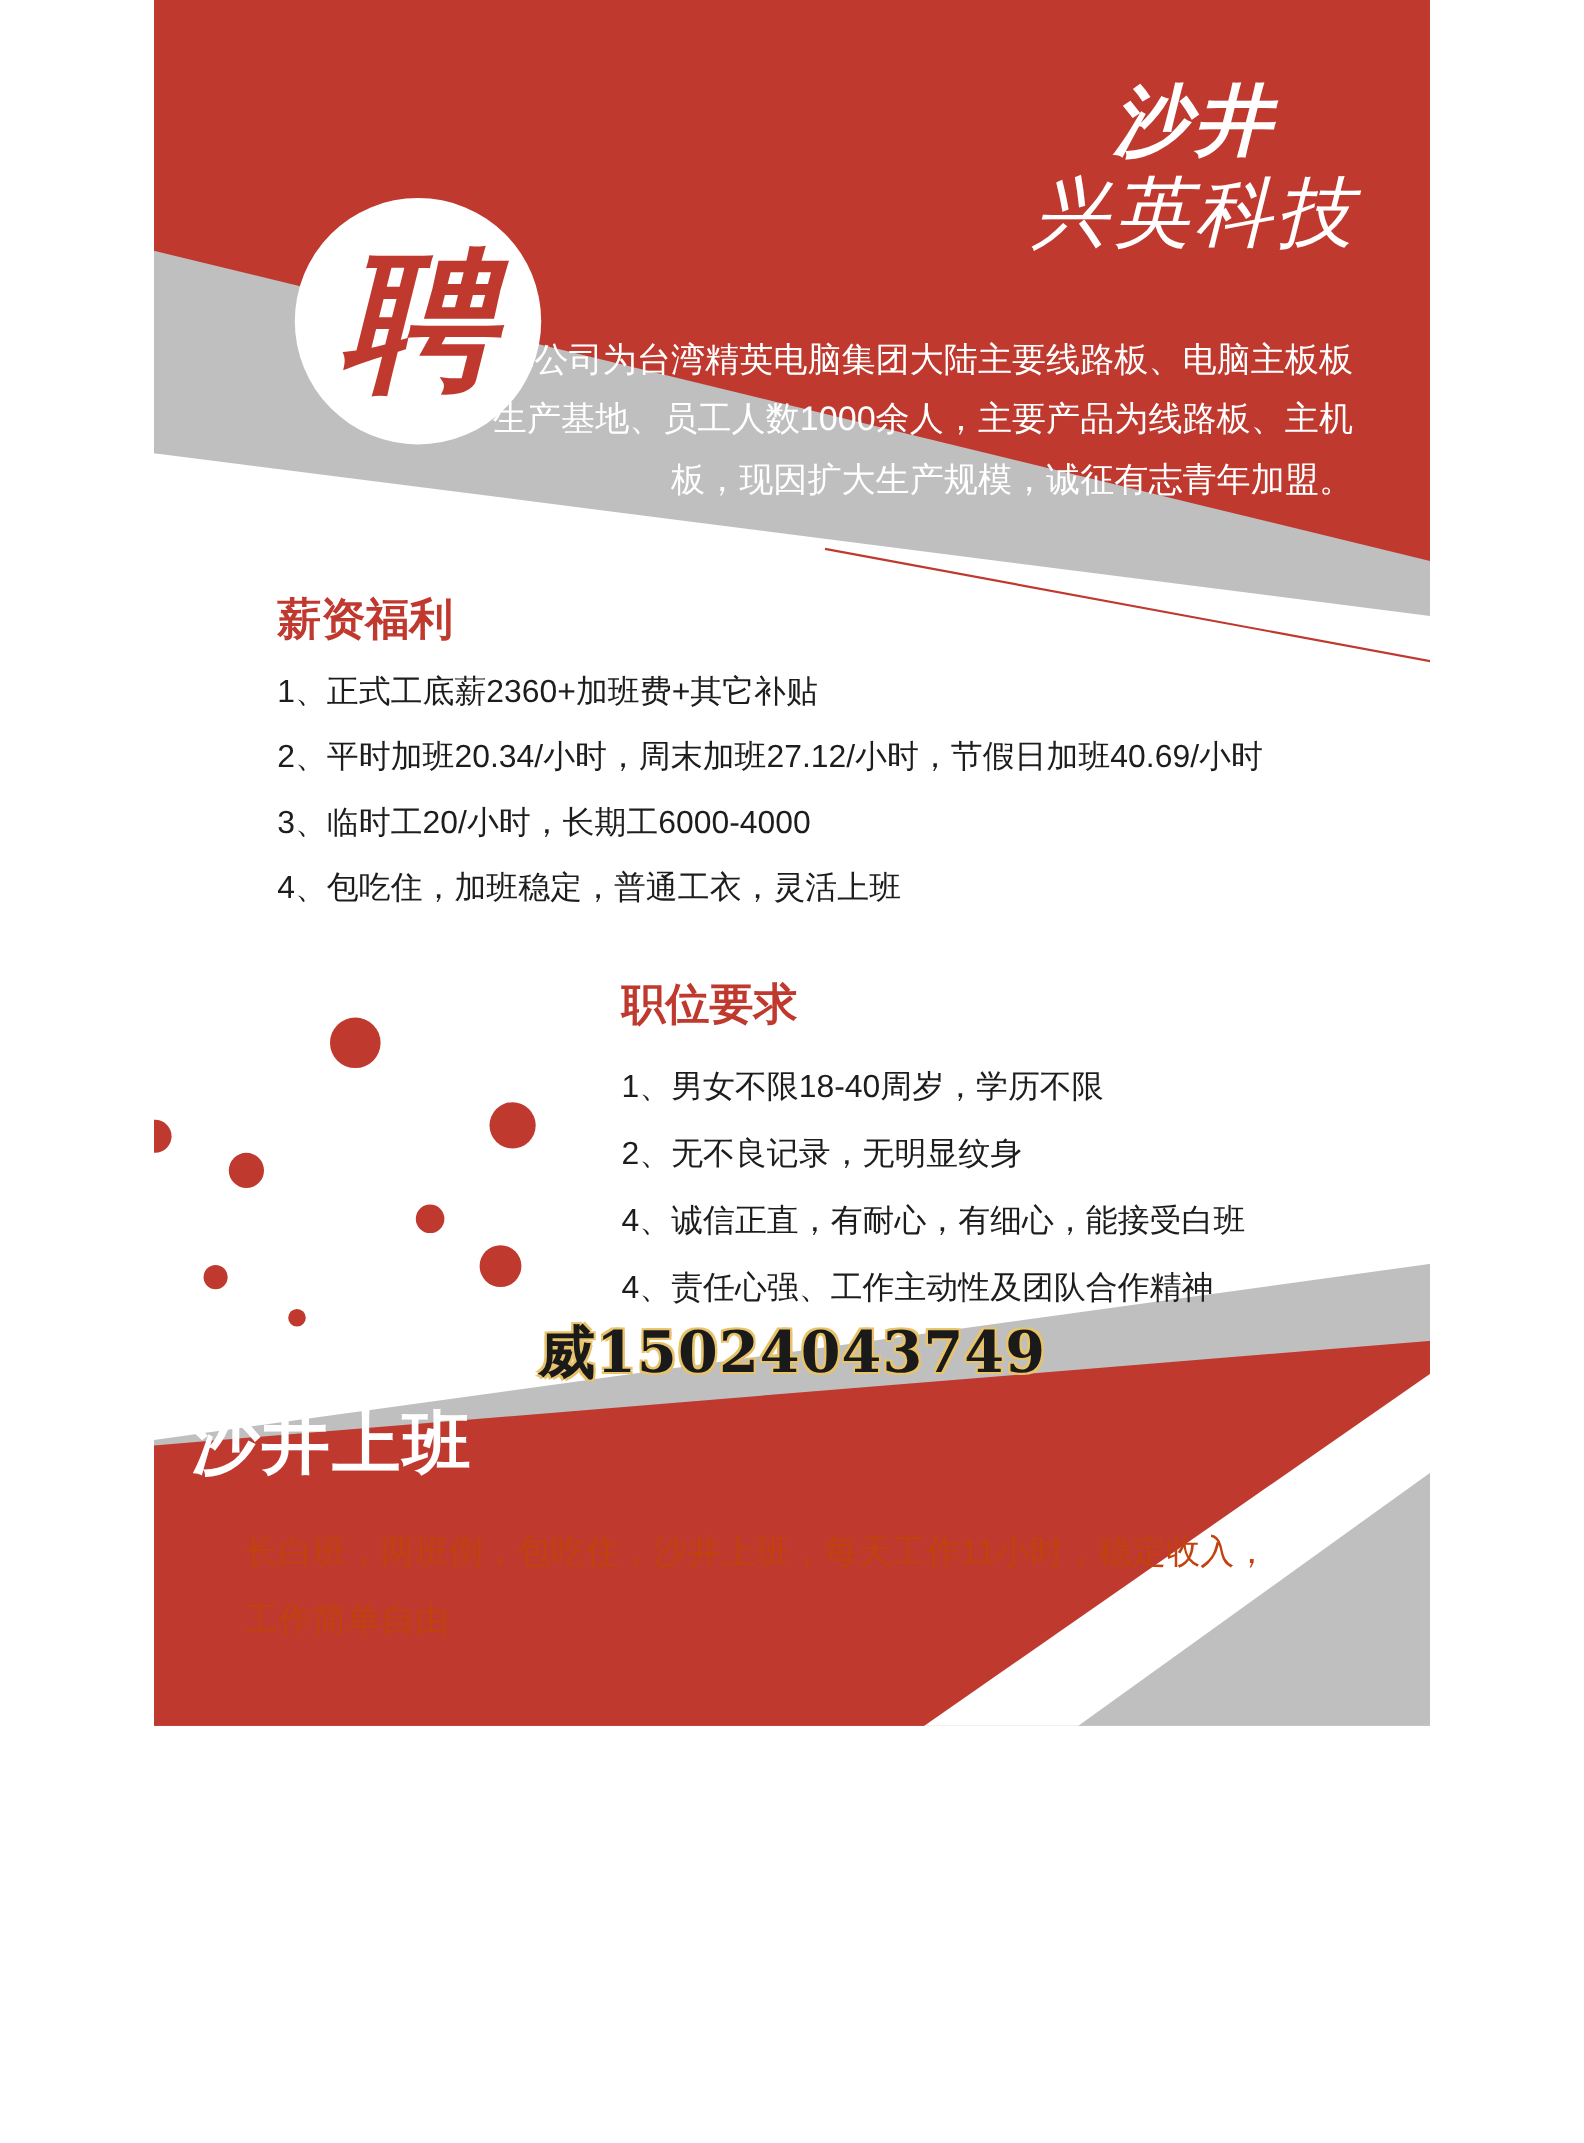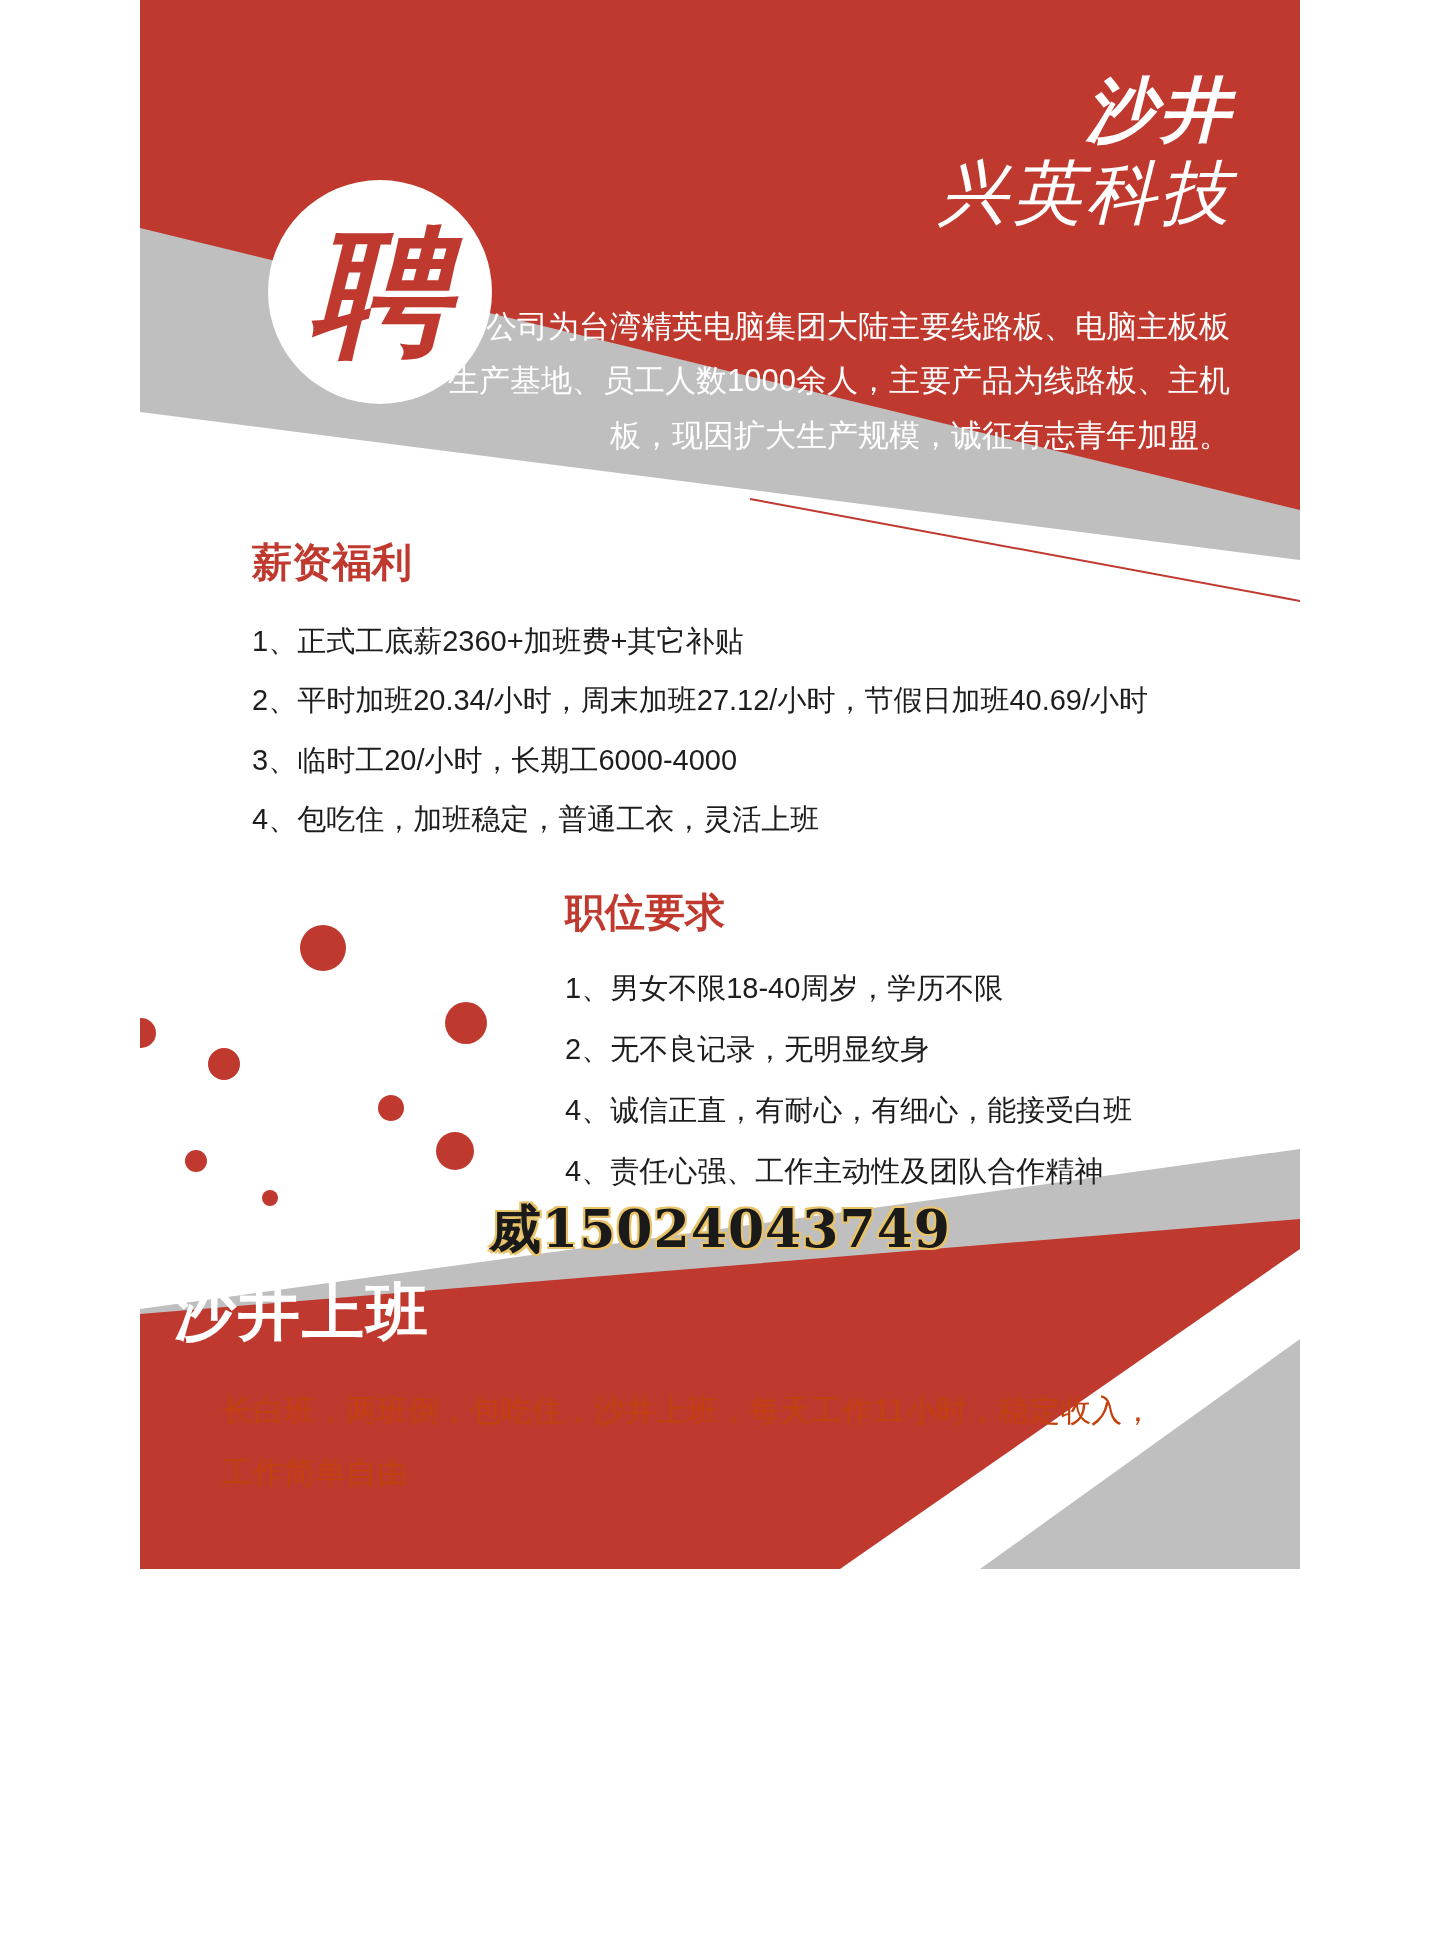--- a/index.html
+++ b/index.html
@@ -98,21 +98,21 @@
     font-weight: 700;
     font-size: 140px;
     color: #c0392f;
     line-height: 1;
     font-style: italic;
     letter-spacing: 0;
   }
   .brand {
     position: absolute;
     right: 66px; top: 70px;
-    text-align: right;
+    text-align: center;
     color: #ffffff;
   }
   .brand-line1 {
     font-size: 70px;
     font-weight: 700;
     font-style: italic;
     line-height: 1.15;
     letter-spacing: 4px;
   }
   .brand-line2 {
@@ -136,21 +136,21 @@
   
   .sec-salary {
     position: absolute;
     left: 112px; top: 535px;
     width: 960px;
   }
   .sec-title-red {
     color: #c0392f;
     font-size: 40px;
     font-weight: 700;
-    margin-bottom: 22px;
+    margin-bottom: 10px;
   }
   .list-line {
     color: #1d1d1d;
     font-size: 29px;
     line-height: 2.05;
     white-space: pre-wrap;
   }
 
   .sec-req {
     position: absolute;

